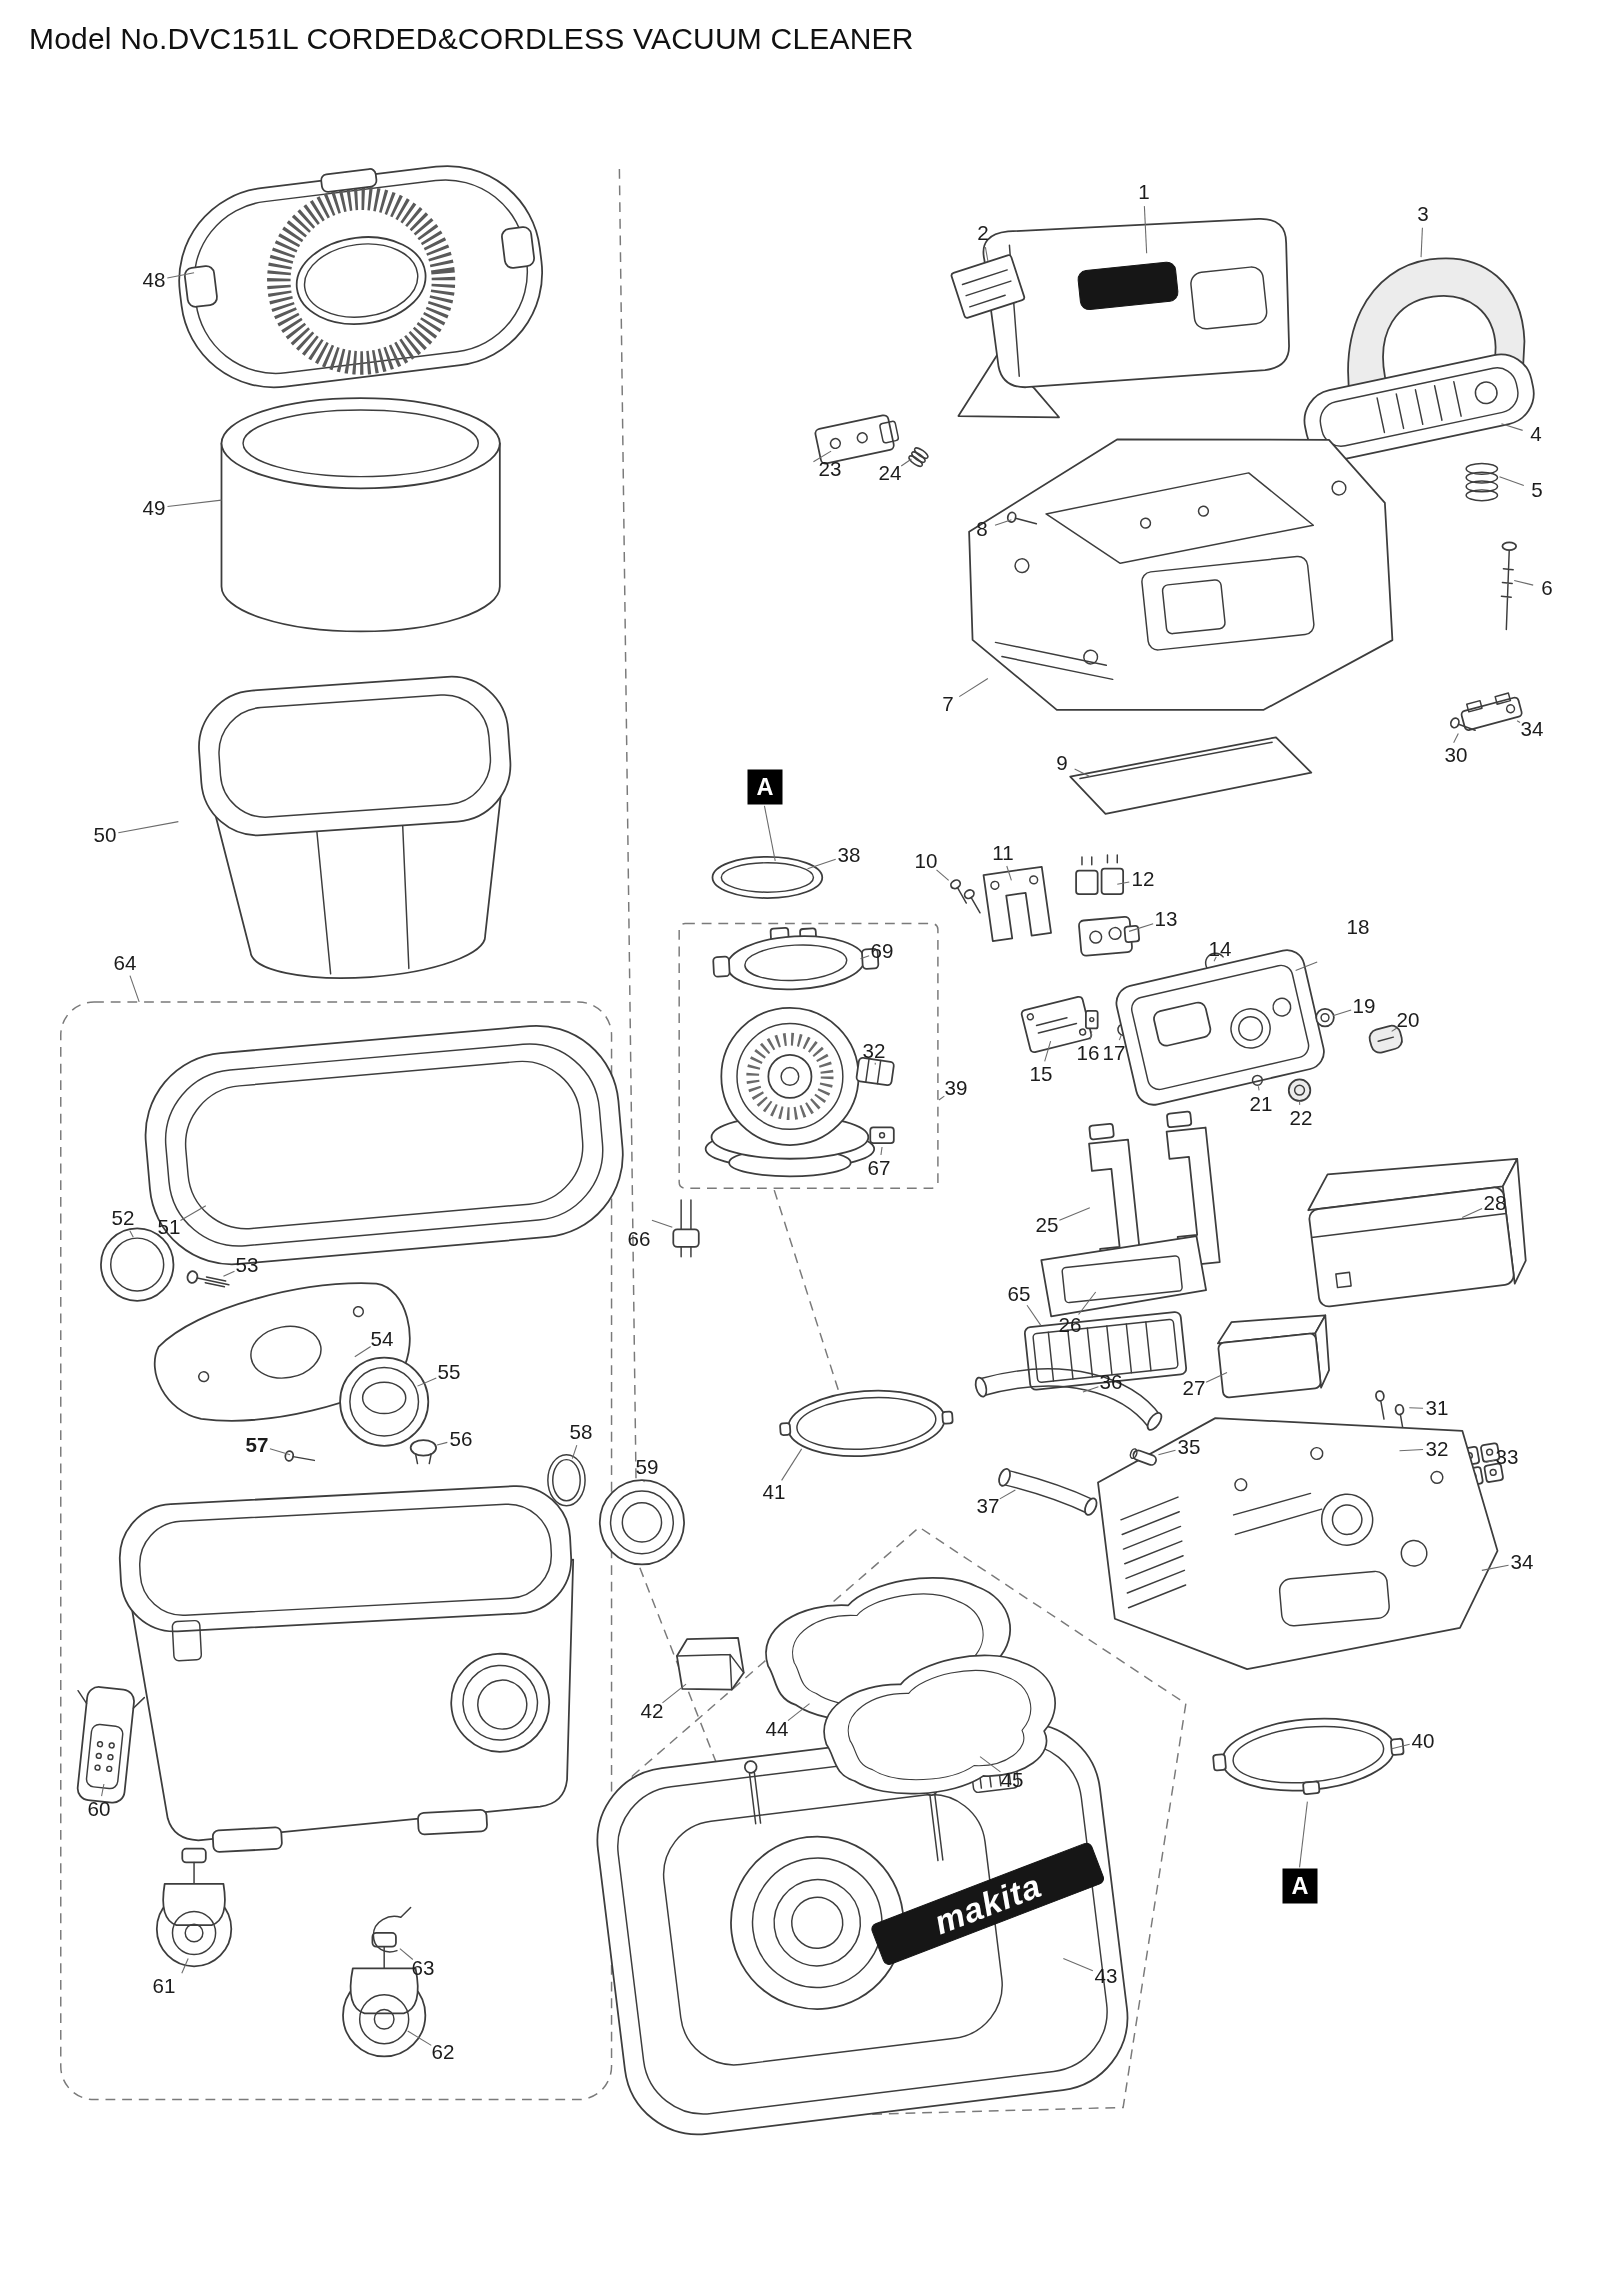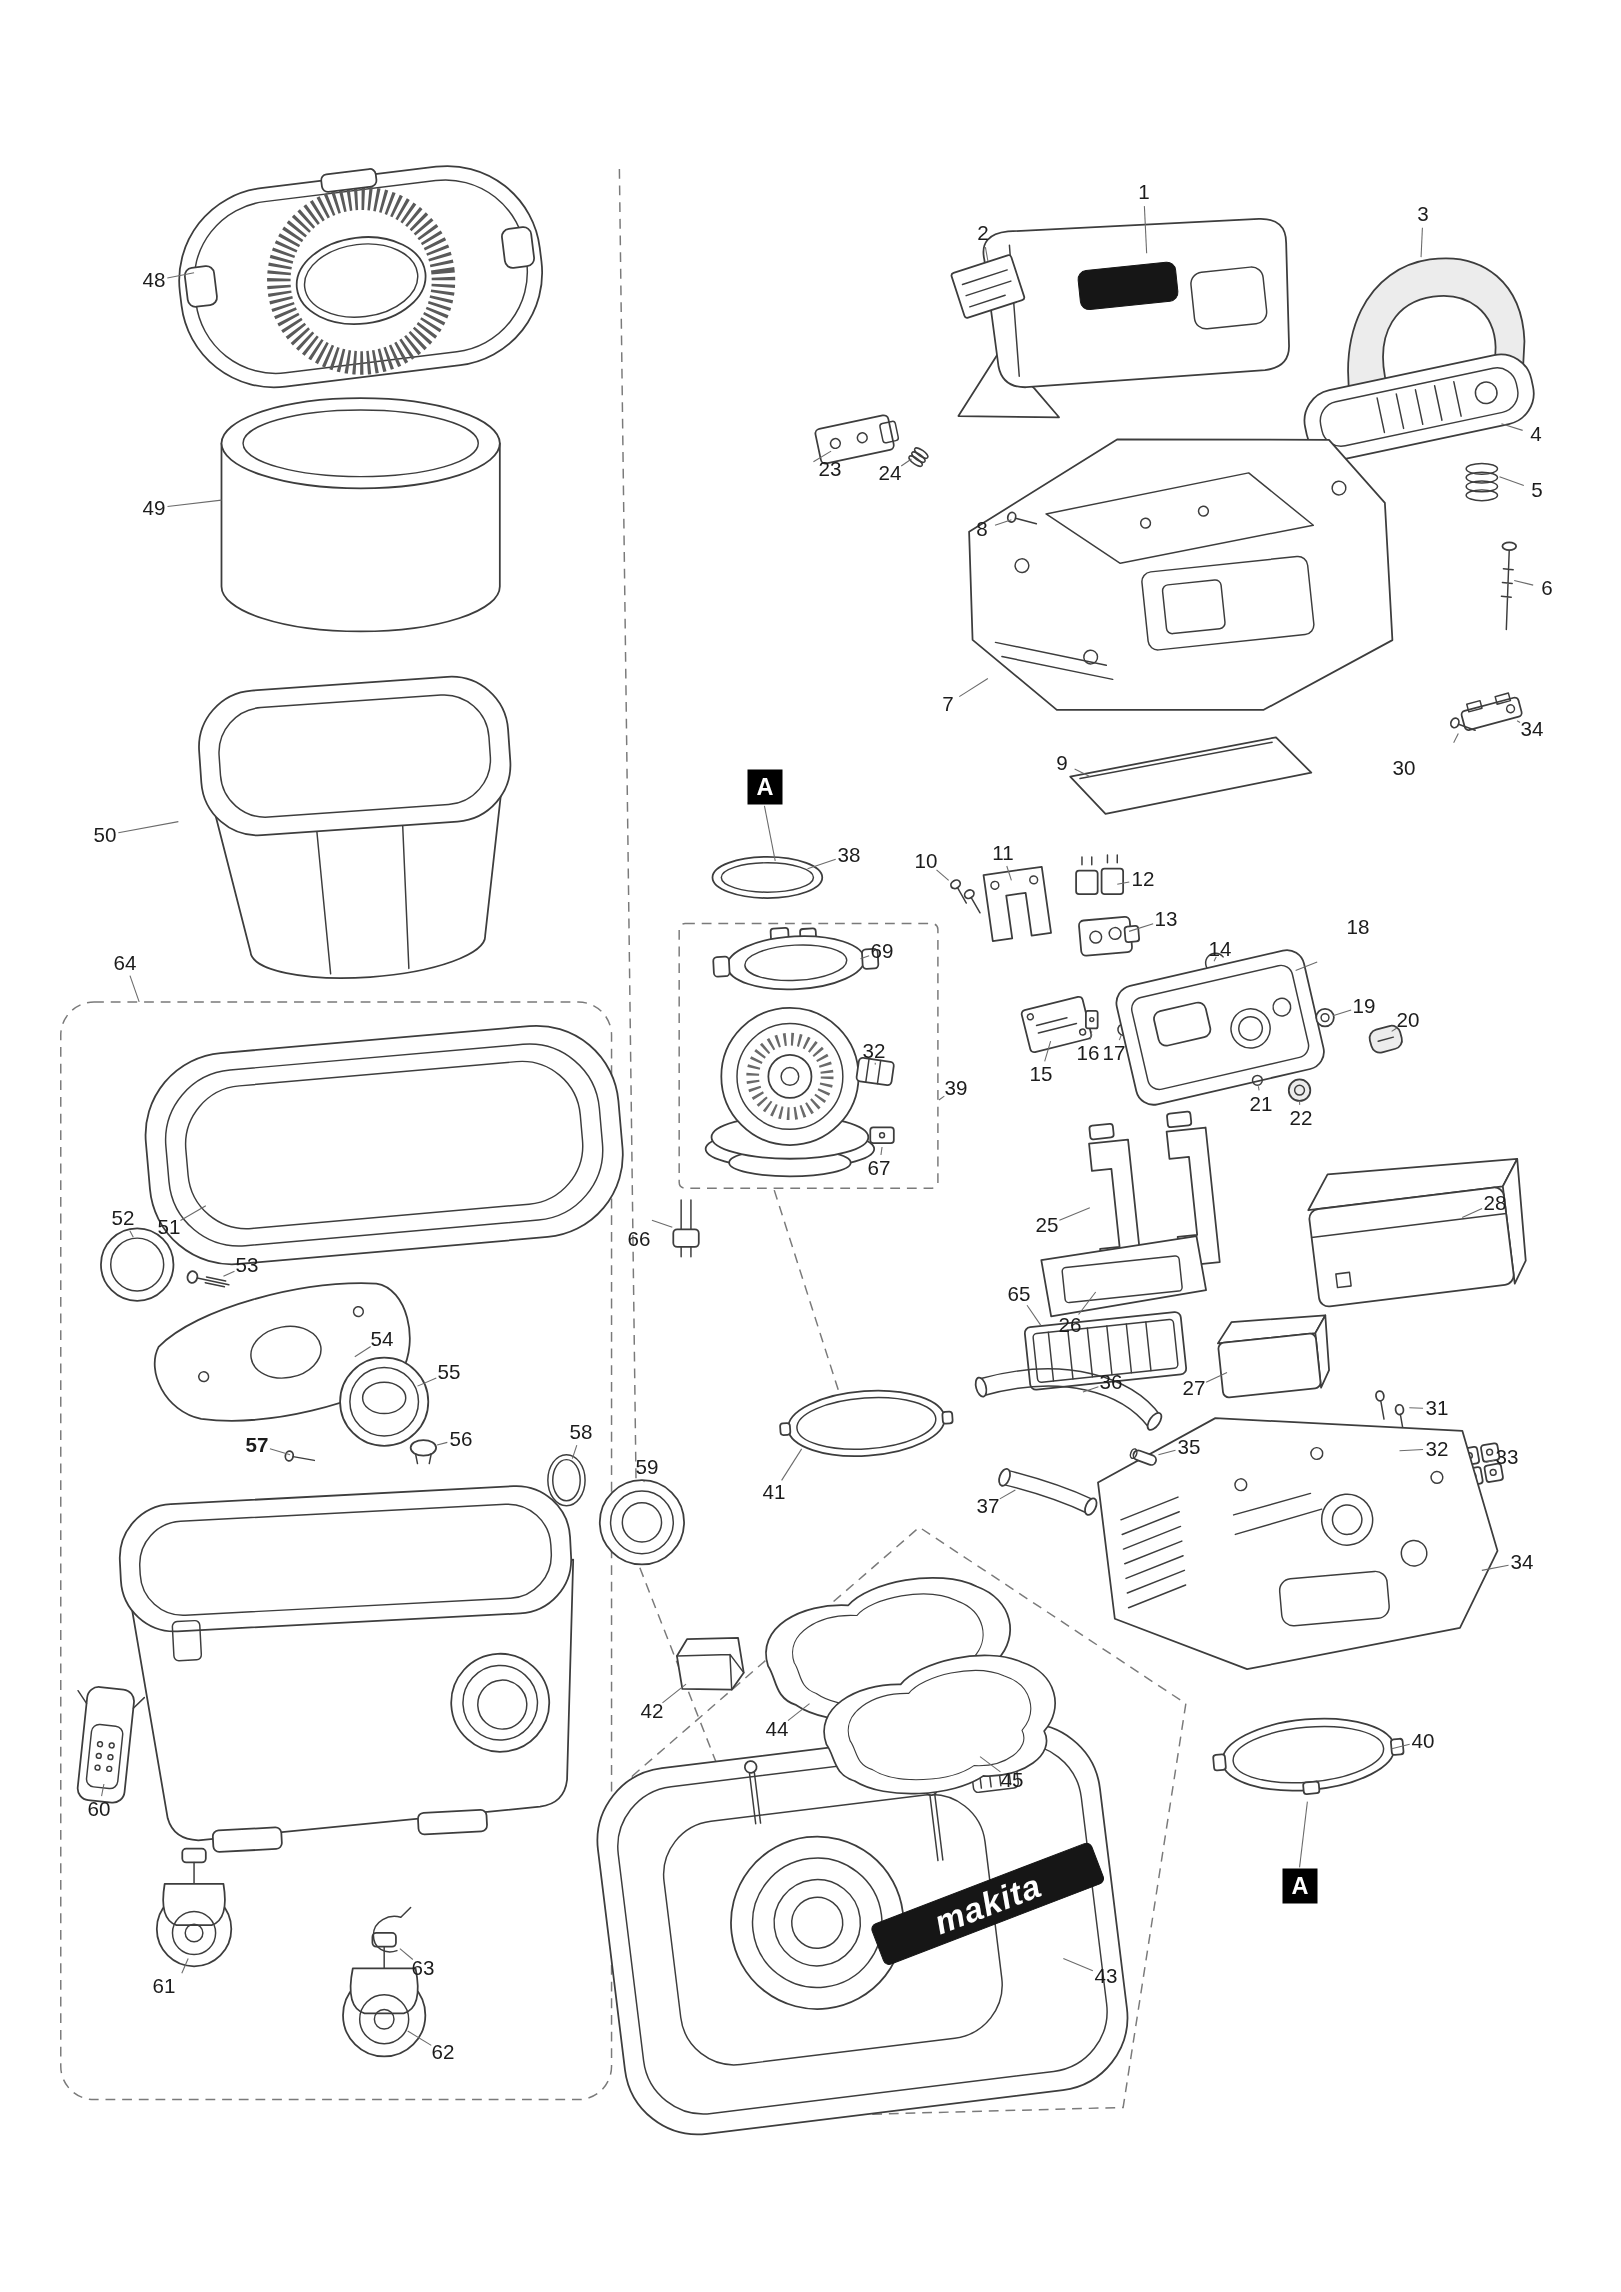--- a/index.html
+++ b/index.html
@@ -18,20 +18,21 @@
   .dash{fill:none;stroke:#7a7a7a;stroke-width:1.5;stroke-dasharray:10 7}
   .logo-text{fill:#fff;font-style:italic;font-weight:bold;font-size:34px;font-family:"Liberation Sans",sans-serif;letter-spacing:1px}
   .part-label{position:absolute;transform:translate(-50%,-50%);font-size:20.6px;color:#1c1c1c;background:rgba(255,255,255,.0)}
   .detail-marker{position:absolute;width:35px;height:35px;background:#000;color:#fff;display:flex;align-items:center;justify-content:center;font-size:23.5px;font-weight:bold;transform:translate(-50%,-50%)}
 </style>
 </head>
 <body>
 
 <div class="page">
 
+  <div class="title">Model No.DVC151L CORDED&amp;CORDLESS VACUUM CLEANER</div>
 
   <svg class="art" width="1621" height="2293" viewBox="0 0 1654 2339">
 
     <g class="dash">
       <rect x="62" y="1022" width="562" height="1120" rx="34"></rect>
       <rect x="693" y="942" width="264" height="270" rx="6"></rect>
       <path d="M632,172 L650,1592 L868,2148"></path>
       <path d="M645,1812 L938,1558 L1210,1738 L1146,2150 L700,2162 Z"></path>
       <path d="M790,1214 L856,1420"></path>
     </g>
@@ -601,21 +602,21 @@
       <div class="part-label" style="left: 1408px; top: 1020px;">20</div>
       <div class="part-label" style="left: 1261px; top: 1104px;">21</div>
       <div class="part-label" style="left: 1301px; top: 1118px;">22</div>
       <div class="part-label" style="left: 802px; top: 469px; margin-left: 28px;">23</div>
       <div class="part-label" style="left: 890px; top: 473px;">24</div>
       <div class="part-label" style="left: 1047px; top: 1225px;">25</div>
       <div class="part-label" style="left: 1070px; top: 1325px;">26</div>
       <div class="part-label" style="left: 1194px; top: 1388px;">27</div>
       <div class="part-label" style="left: 1495px; top: 1203px;">28</div>
       <div class="part-label" style="left: 1532px; top: 729px;">34</div>
-      <div class="part-label" style="left: 1404px; top: 755px; margin-top: 13px;">30</div>
+      <div class="part-label" style="left: 1456px; top: 755px;">30</div>
       <div class="part-label" style="left: 1437px; top: 1408px;">31</div>
       <div class="part-label" style="left: 1437px; top: 1449px;">32</div>
       <div class="part-label" style="left: 1507px; top: 1457px;">33</div>
       <div class="part-label" style="left: 1522px; top: 1562px;">34</div>
       <div class="part-label" style="left: 1189px; top: 1447px;">35</div>
       <div class="part-label" style="left: 1111px; top: 1382px;">36</div>
       <div class="part-label" style="left: 988px; top: 1506px;">37</div>
       <div class="part-label" style="left: 849px; top: 855px;">38</div>
       <div class="part-label" style="left: 956px; top: 1088px;">39</div>
       <div class="part-label" style="left: 1423px; top: 1741px;">40</div>

